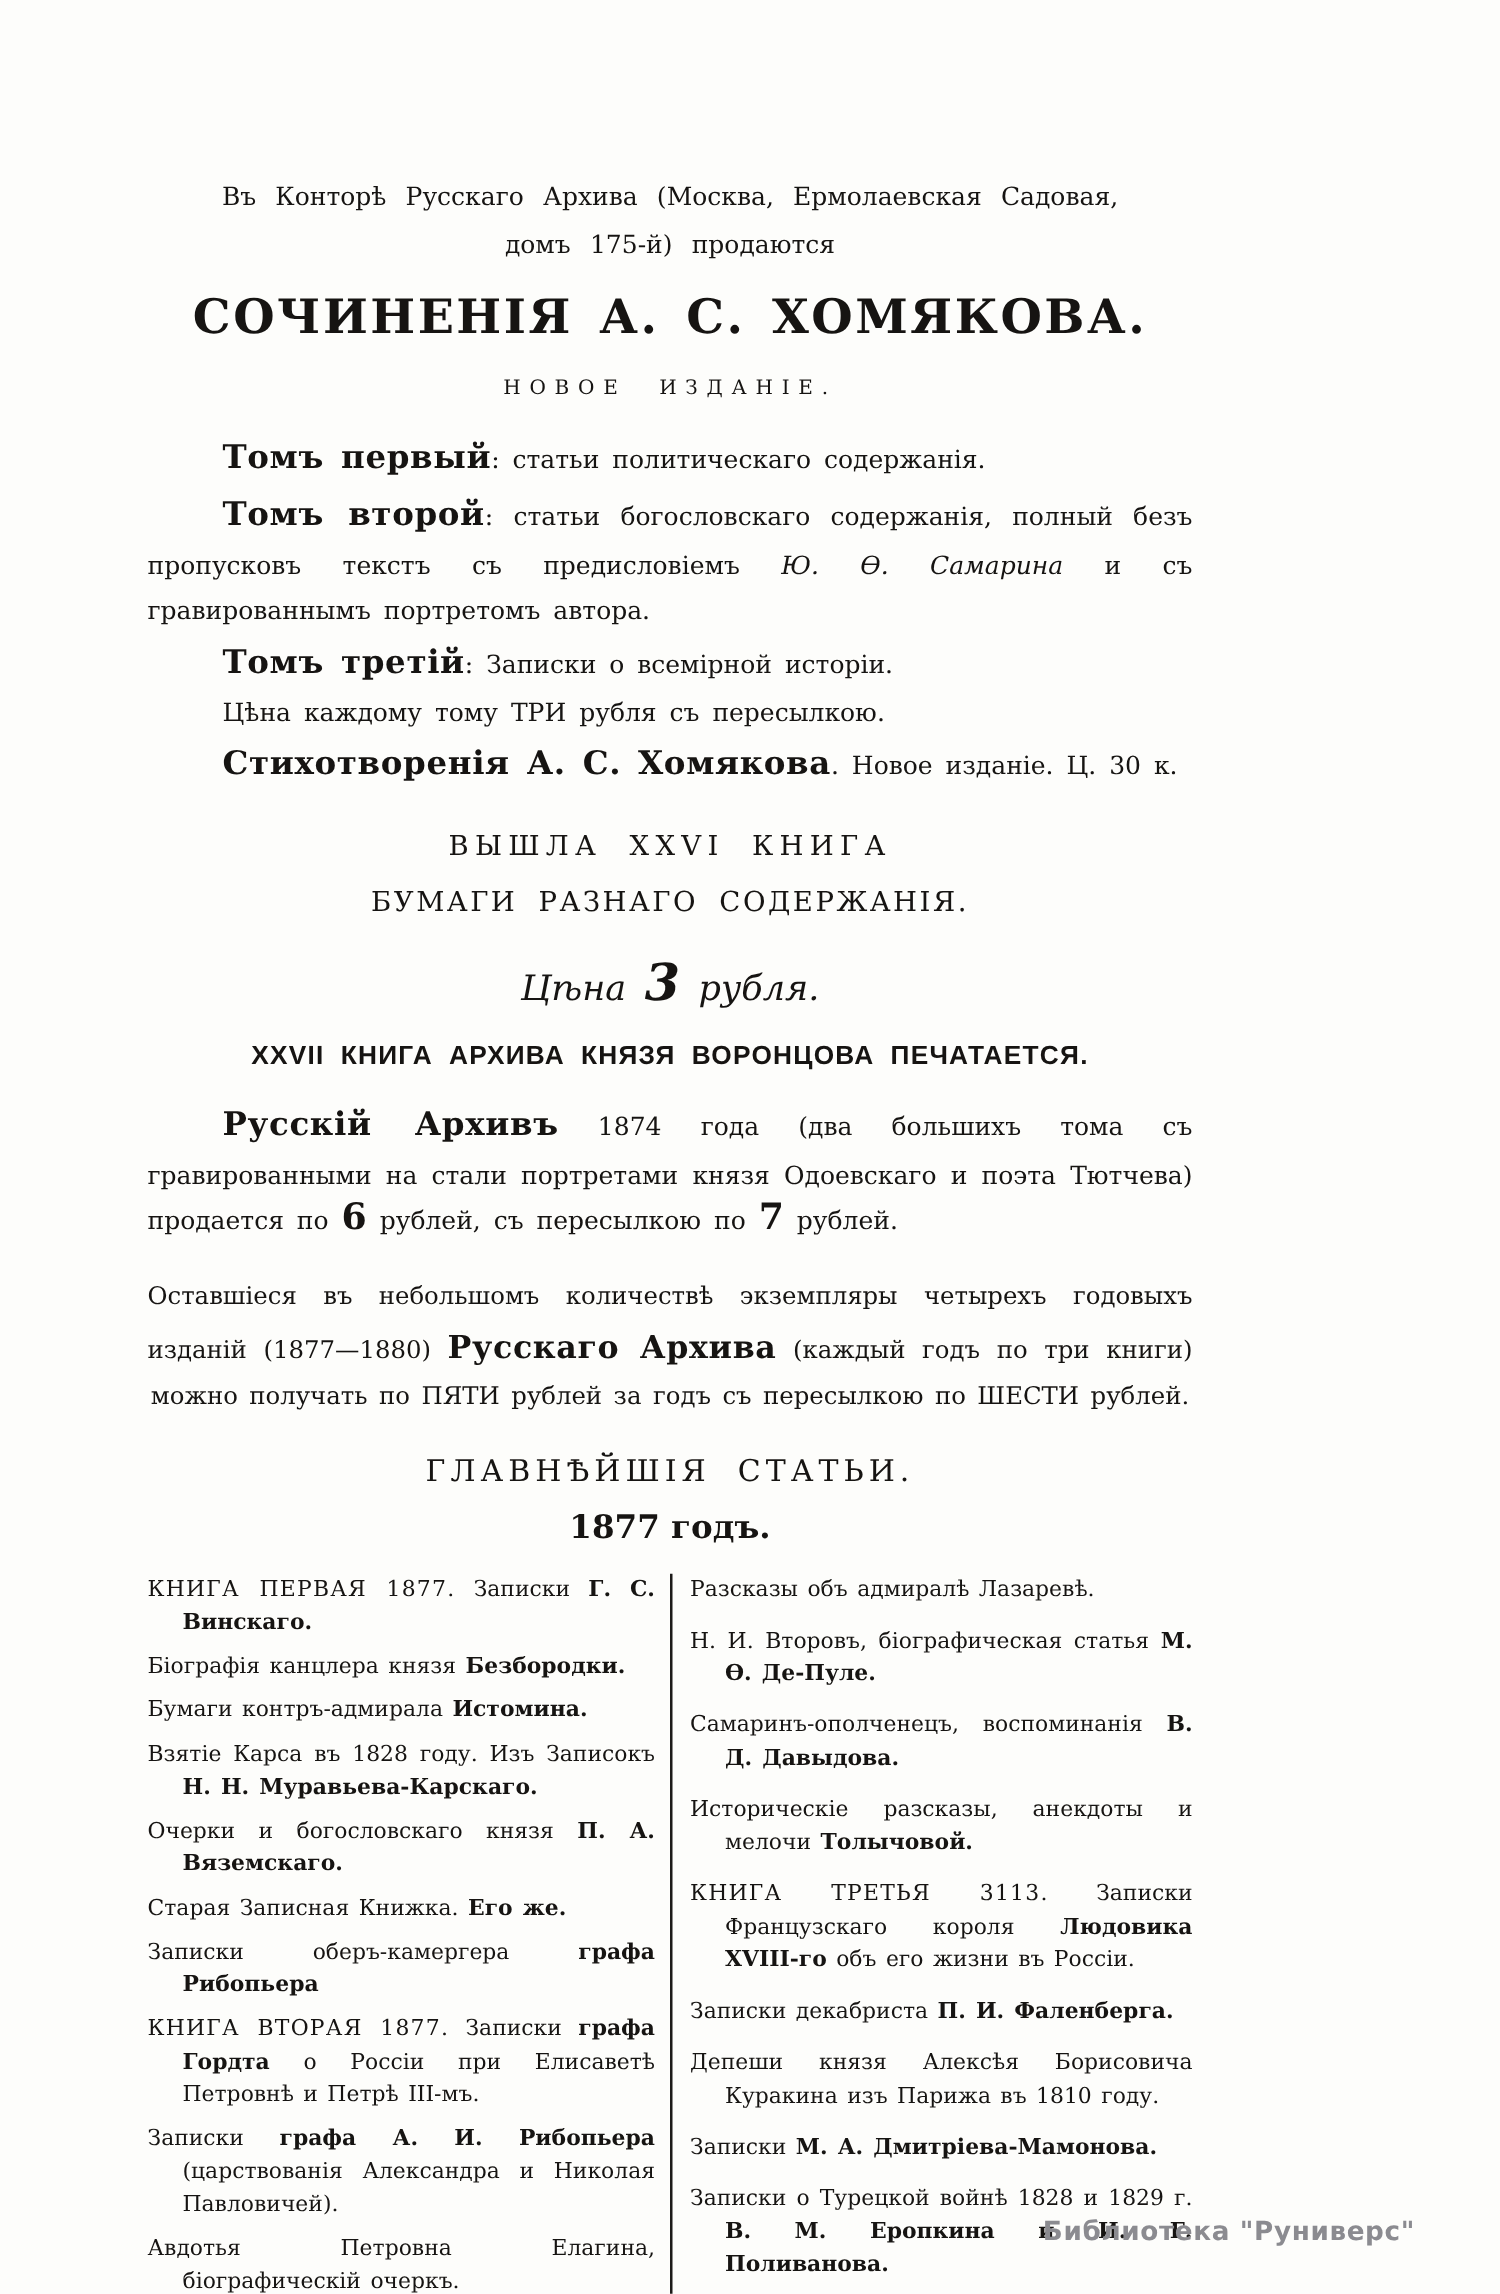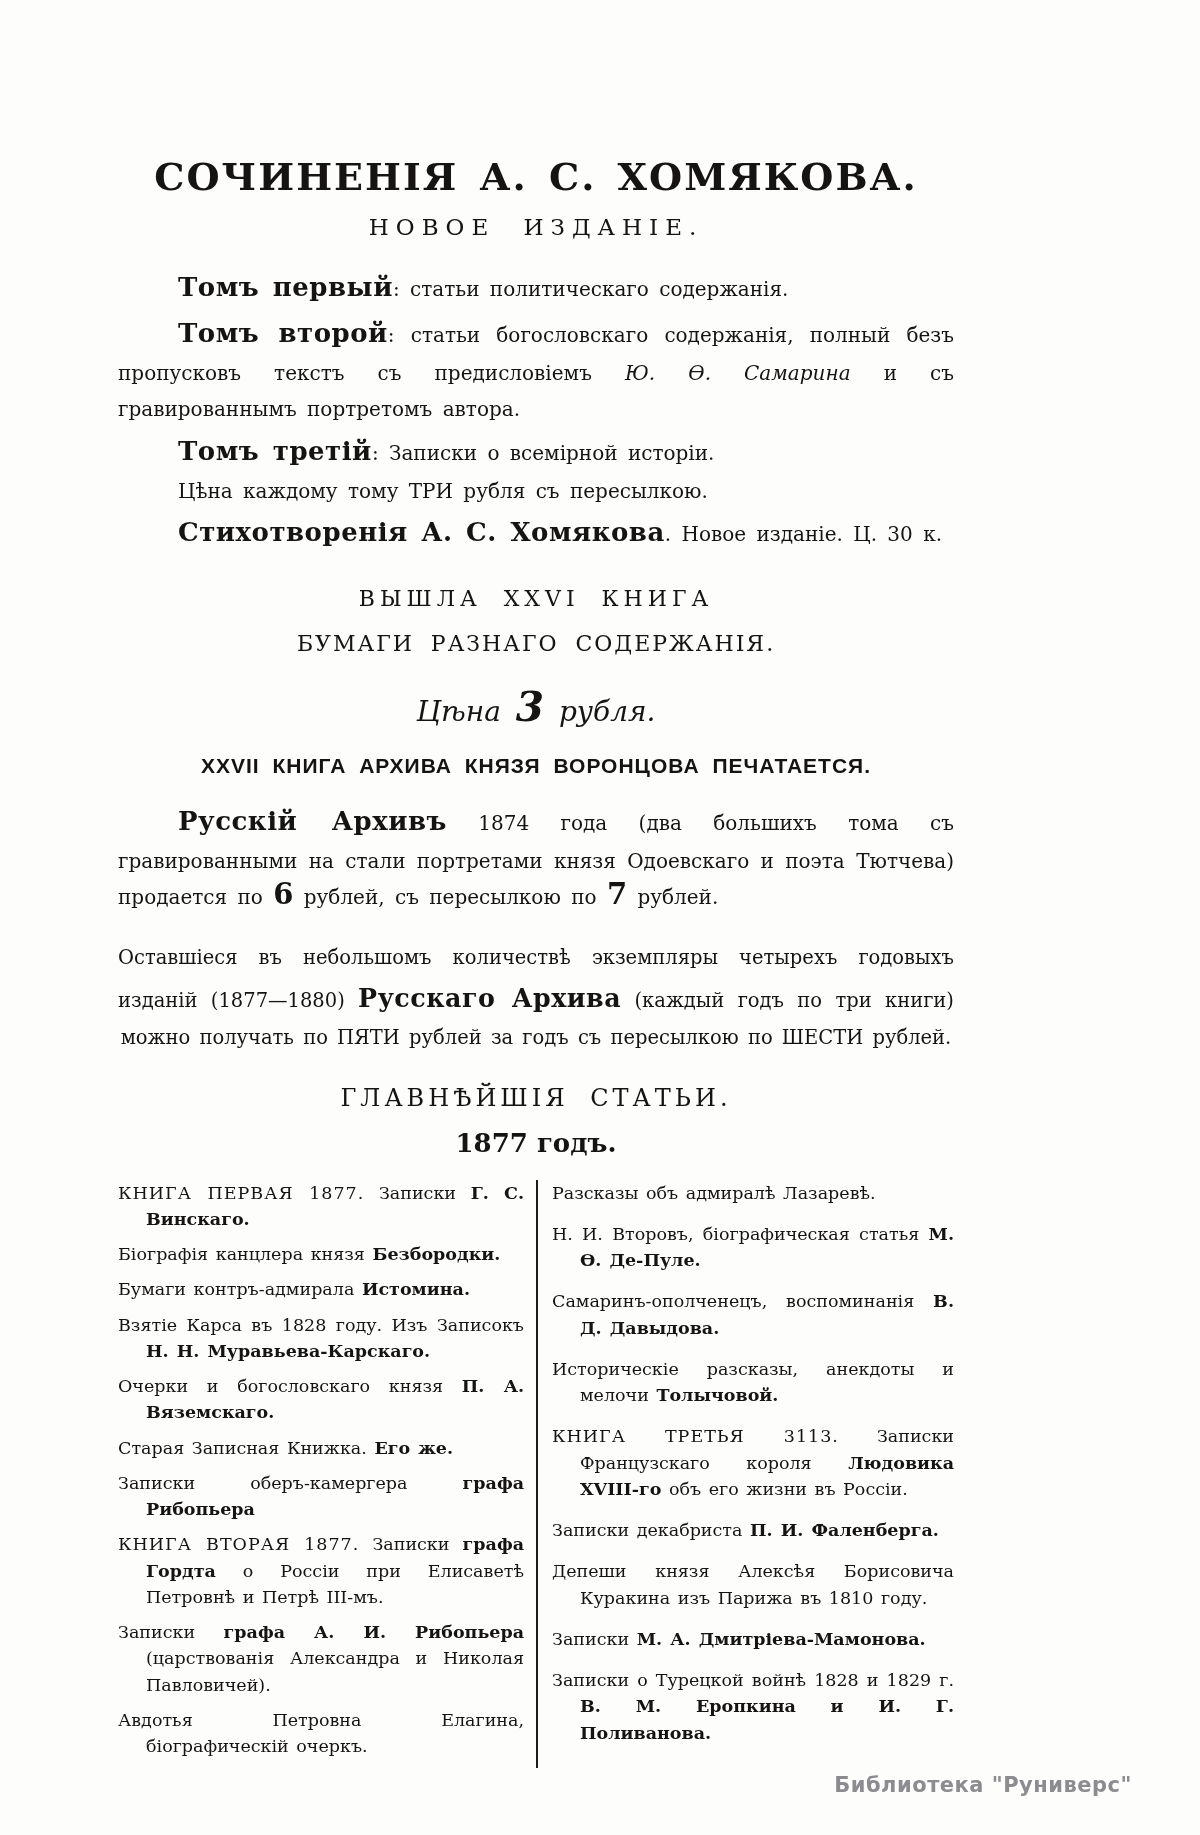--- a/index.html
+++ b/index.html
@@ -29,23 +29,23 @@
   .title {
     margin: 18px 0 0 0;
     text-align: center;
     font-size: 38px;
     font-weight: 700;
     letter-spacing: 2px;
     word-spacing: 6px;
     line-height: 1.1;
   }
   .subtitle {
-    margin: 16px 0 24px 0;
-    text-align: center;
-    font-size: 23px;
+    margin: 26px 0 24px 0;
+    text-align: center;
+    font-size: 16px;
     letter-spacing: 7px;
     word-spacing: 14px;
   }
   .para {
     margin: 0;
     font-size: 20px;
     line-height: 1.78;
     text-align: justify;
     word-spacing: 4px;
   }
@@ -139,20 +139,24 @@
     font-weight: 600;
     color: #8b8b90;
     letter-spacing: 0.5px;
   }
 </style>
 </head>
 <body>
 
 <div class="page">
 
+  <p class="intro">
+    <span>Въ Конторѣ Русскаго Архива (Москва, Ермолаевская Садовая,</span><br>
+    <span>домъ 175-й) продаются</span>
+  </p>
 
   <h1 class="title">СОЧИНЕНІЯ А. С. ХОМЯКОВА.</h1>
 
   <div class="subtitle">НОВОЕ ИЗДАНІЕ.</div>
 
   <p class="para indent"><span class="seg-lead">Томъ первый</span><span>: статьи политическаго содержанія.</span></p>
   <p class="para indent"><span class="seg-lead">Томъ второй</span><span>: статьи богословскаго содержанія, полный безъ пропусковъ текстъ съ предисловіемъ </span><span class="seg-i">Ю. Ѳ. Самарина</span><span> и съ гравированнымъ портретомъ автора.</span></p>
   <p class="para indent"><span class="seg-lead">Томъ третій</span><span>: Записки о всемірной исторіи.</span></p>
   <p class="para indent"><span>Цѣна каждому тому ТРИ рубля съ пересылкою.</span></p>
   <p class="para indent"><span class="seg-lead">Стихотворенія А. С. Хомякова</span><span>. Новое изданіе. Ц. 30 к.</span></p>

